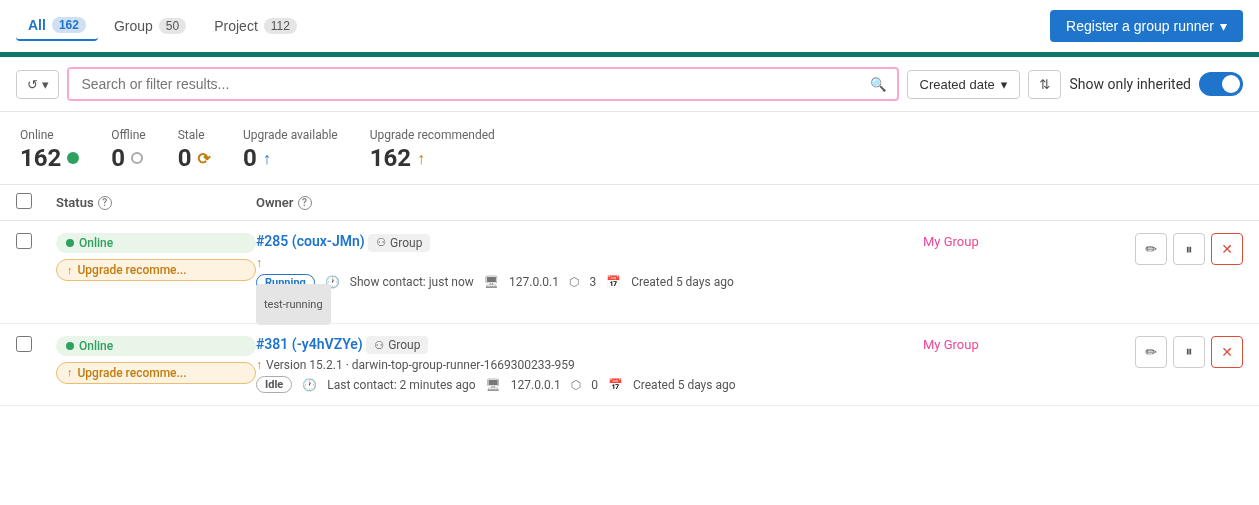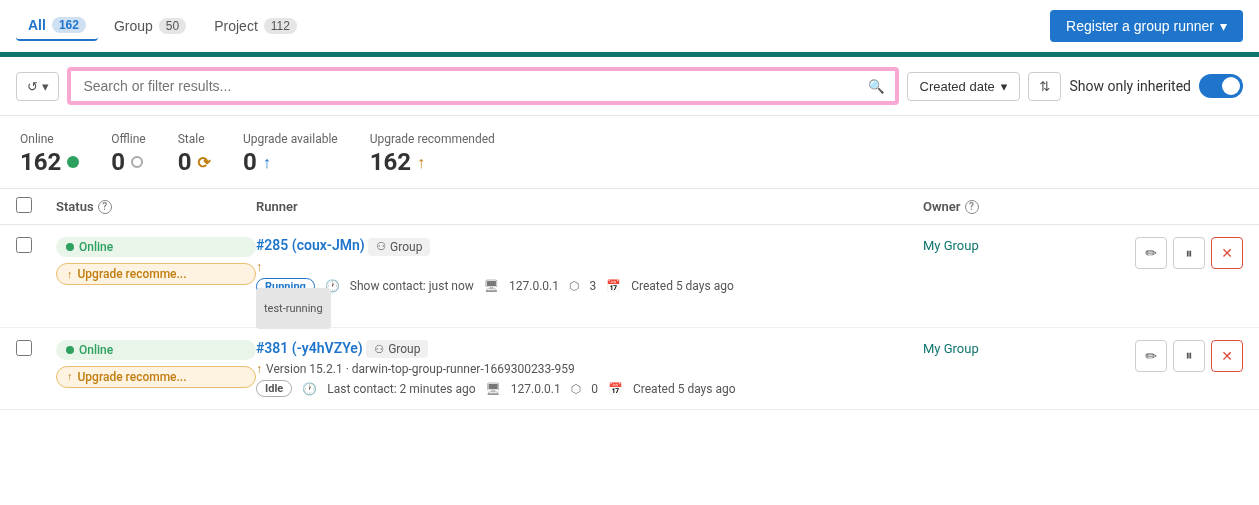--- a/index.html
+++ b/index.html
@@ -33,21 +33,21 @@
       display: flex; align-items: center; gap: 8px;
       padding: 10px 16px; border-bottom: 1px solid #e5e5e5;
     }
     .history-btn {
       display: flex; align-items: center; gap: 4px;
       border: 1px solid #ccc; border-radius: 4px; padding: 6px 10px;
       cursor: pointer; background: #fff; font-size: 13px; color: #555;
     }
     .search-wrapper {
       flex: 1; display: flex; align-items: center;
-      border: 4px solid #f9a8d4; border-radius: 4px; overflow: hidden;
+      border: 2px solid #f9a8d4; border-radius: 4px; overflow: hidden;
     }
     .search-input {
       flex: 1; border: none; outline: none; padding: 7px 12px; font-size: 14px;
     }
     .search-icon-btn {
       background: none; border: none; padding: 7px 10px; cursor: pointer; color: #555;
     }
     .sort-btn {
       display: flex; align-items: center; gap: 6px;
       border: 1px solid #ccc; border-radius: 4px; padding: 6px 12px;
@@ -128,21 +128,21 @@
     }
     .badge-idle {
       border: 1px solid #aaa; color: #555; border-radius: 10px;
       padding: 1px 8px; font-size: 11px; font-weight: bold;
     }
     .tag-badge {
       background: #e5e5e5; border-radius: 4px; padding: 14px 8px;
       font-size: 11px; color: #555;
     }
 
-    .owner-link { color: #0f766e; text-decoration: none; font-size: 13px; }
+    .owner-link { color: #ec4899; text-decoration: none; font-size: 13px; }
 
     .row-actions { display: flex; align-items: center; gap: 6px; justify-content: flex-end; }
     .action-btn {
       width: 32px; height: 32px; border-radius: 4px; border: 1px solid #ccc;
       background: #fff; cursor: pointer; display: flex; align-items: center; justify-content: center;
       font-size: 14px; color: #555;
     }
     .action-btn.danger { border-color: #dd4b39; color: #dd4b39; }
 
     .checkbox { width: 16px; height: 16px; cursor: pointer; }
@@ -237,21 +237,20 @@
 </div>
 
 <div class="table-header">
   <div>
     <input type="checkbox" class="checkbox" style="">
   </div>
   <div class="th-status">
     <span>Status</span>
     <span class="help-icon">?</span>
   </div>
-  <div>Runner</div>
   <div class="th-status">
     <span>Owner</span>
     <span class="help-icon">?</span>
   </div>
   <div></div>
 </div>
 
 <div id="runner-rows">
     <div class="runner-row">
     <div>

